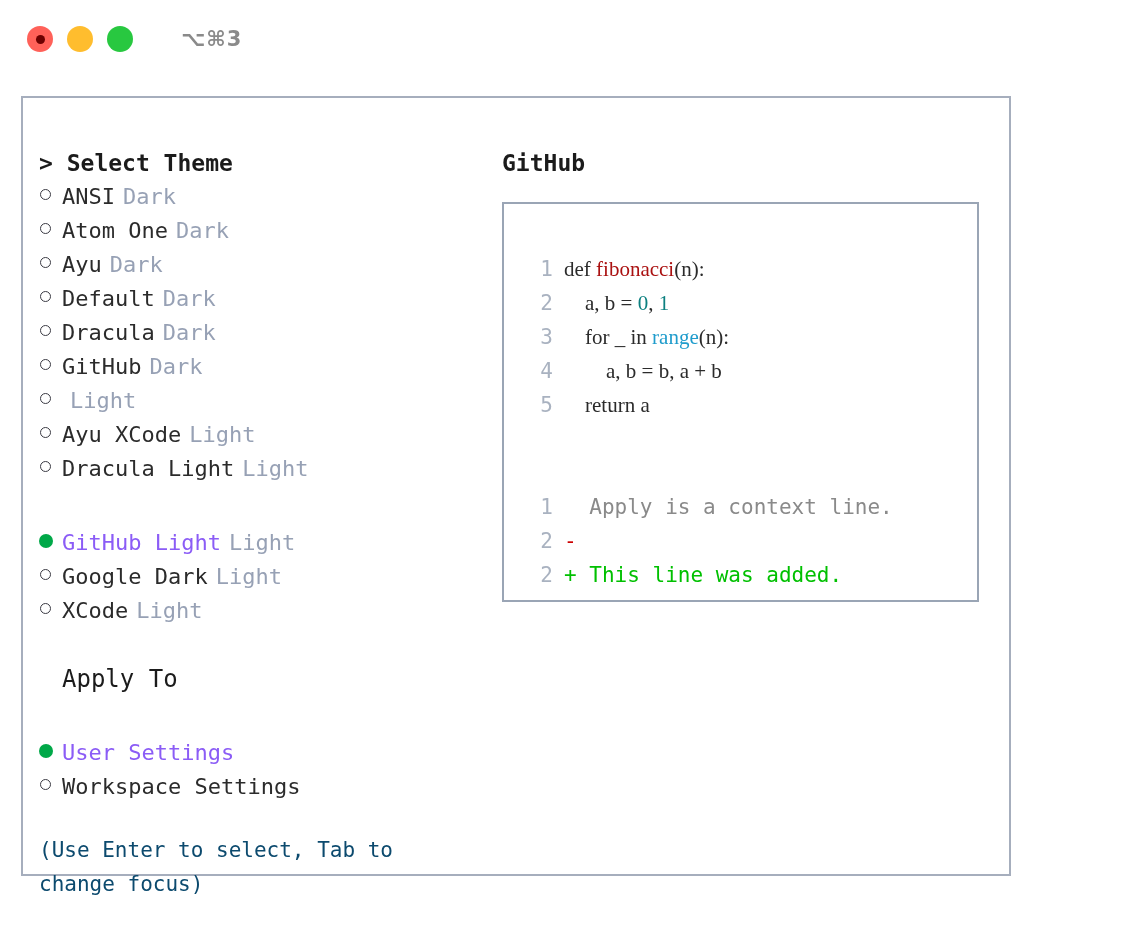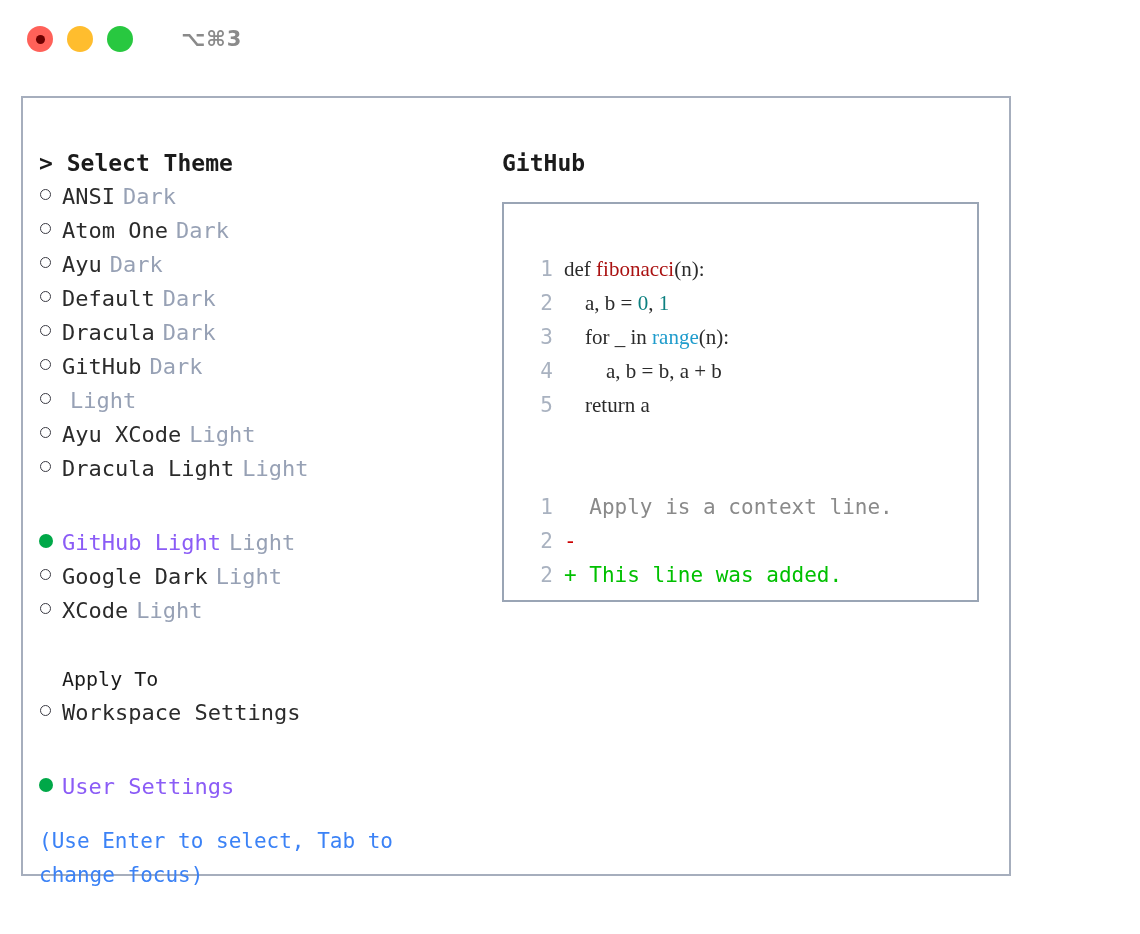--- a/index.html
+++ b/index.html
@@ -134,31 +134,31 @@
   .opt-row.selected .opt-label { color: #8b5cf6; margin-top: 40px; }
   .opt-tag {
     color: #97a1b5;
     margin-left: 8px;
   }
 
   .subsection {
     margin-top: 34px;
   }
   .subsection-title {
-    font-size: 20px;
+    font-size: 24px;
     color: #1b1b1b;
     line-height: 34px;
     padding-left: 23px;
     white-space: pre;
   }
 
   .hint {
-    margin-top: 20px;
+    margin-top: 29px;
     font-size: 21px;
-    color: #3b82f6;
+    color: #0c4a6e;
     line-height: 34px;
     width: 410px;
     white-space: pre-wrap;
   }
 
   
   .right-col {
     position: absolute;
     left: 479px;
     top: 48px;
@@ -276,28 +276,28 @@
           </div>
           <div class="opt-row">
             <span class="bullet"><span class="ring"></span></span>
             <span class="opt-label">XCode</span>
             <span class="opt-tag">Light</span>
           </div>
         </div>
 
         <div class="subsection">
           <div class="subsection-title">Apply To</div>
-          <div class="opt-row">
-            <span class="bullet"><span class="ring"></span></span>
-            <span class="opt-label">Workspace Settings</span>
-          </div>
           <div class="opt-row selected">
             <span class="bullet"><span class="filled"></span></span>
             <span class="opt-label">User Settings</span>
           </div>
+          <div class="opt-row">
+            <span class="bullet"><span class="ring"></span></span>
+            <span class="opt-label">Workspace Settings</span>
+          </div>
         </div>
 
         <div class="hint">(Use Enter to select, Tab to change focus)</div>
       </div>
 
       <div class="right-col">
         <div class="section-title">GitHub</div>
 
         <div class="preview-box">
 

